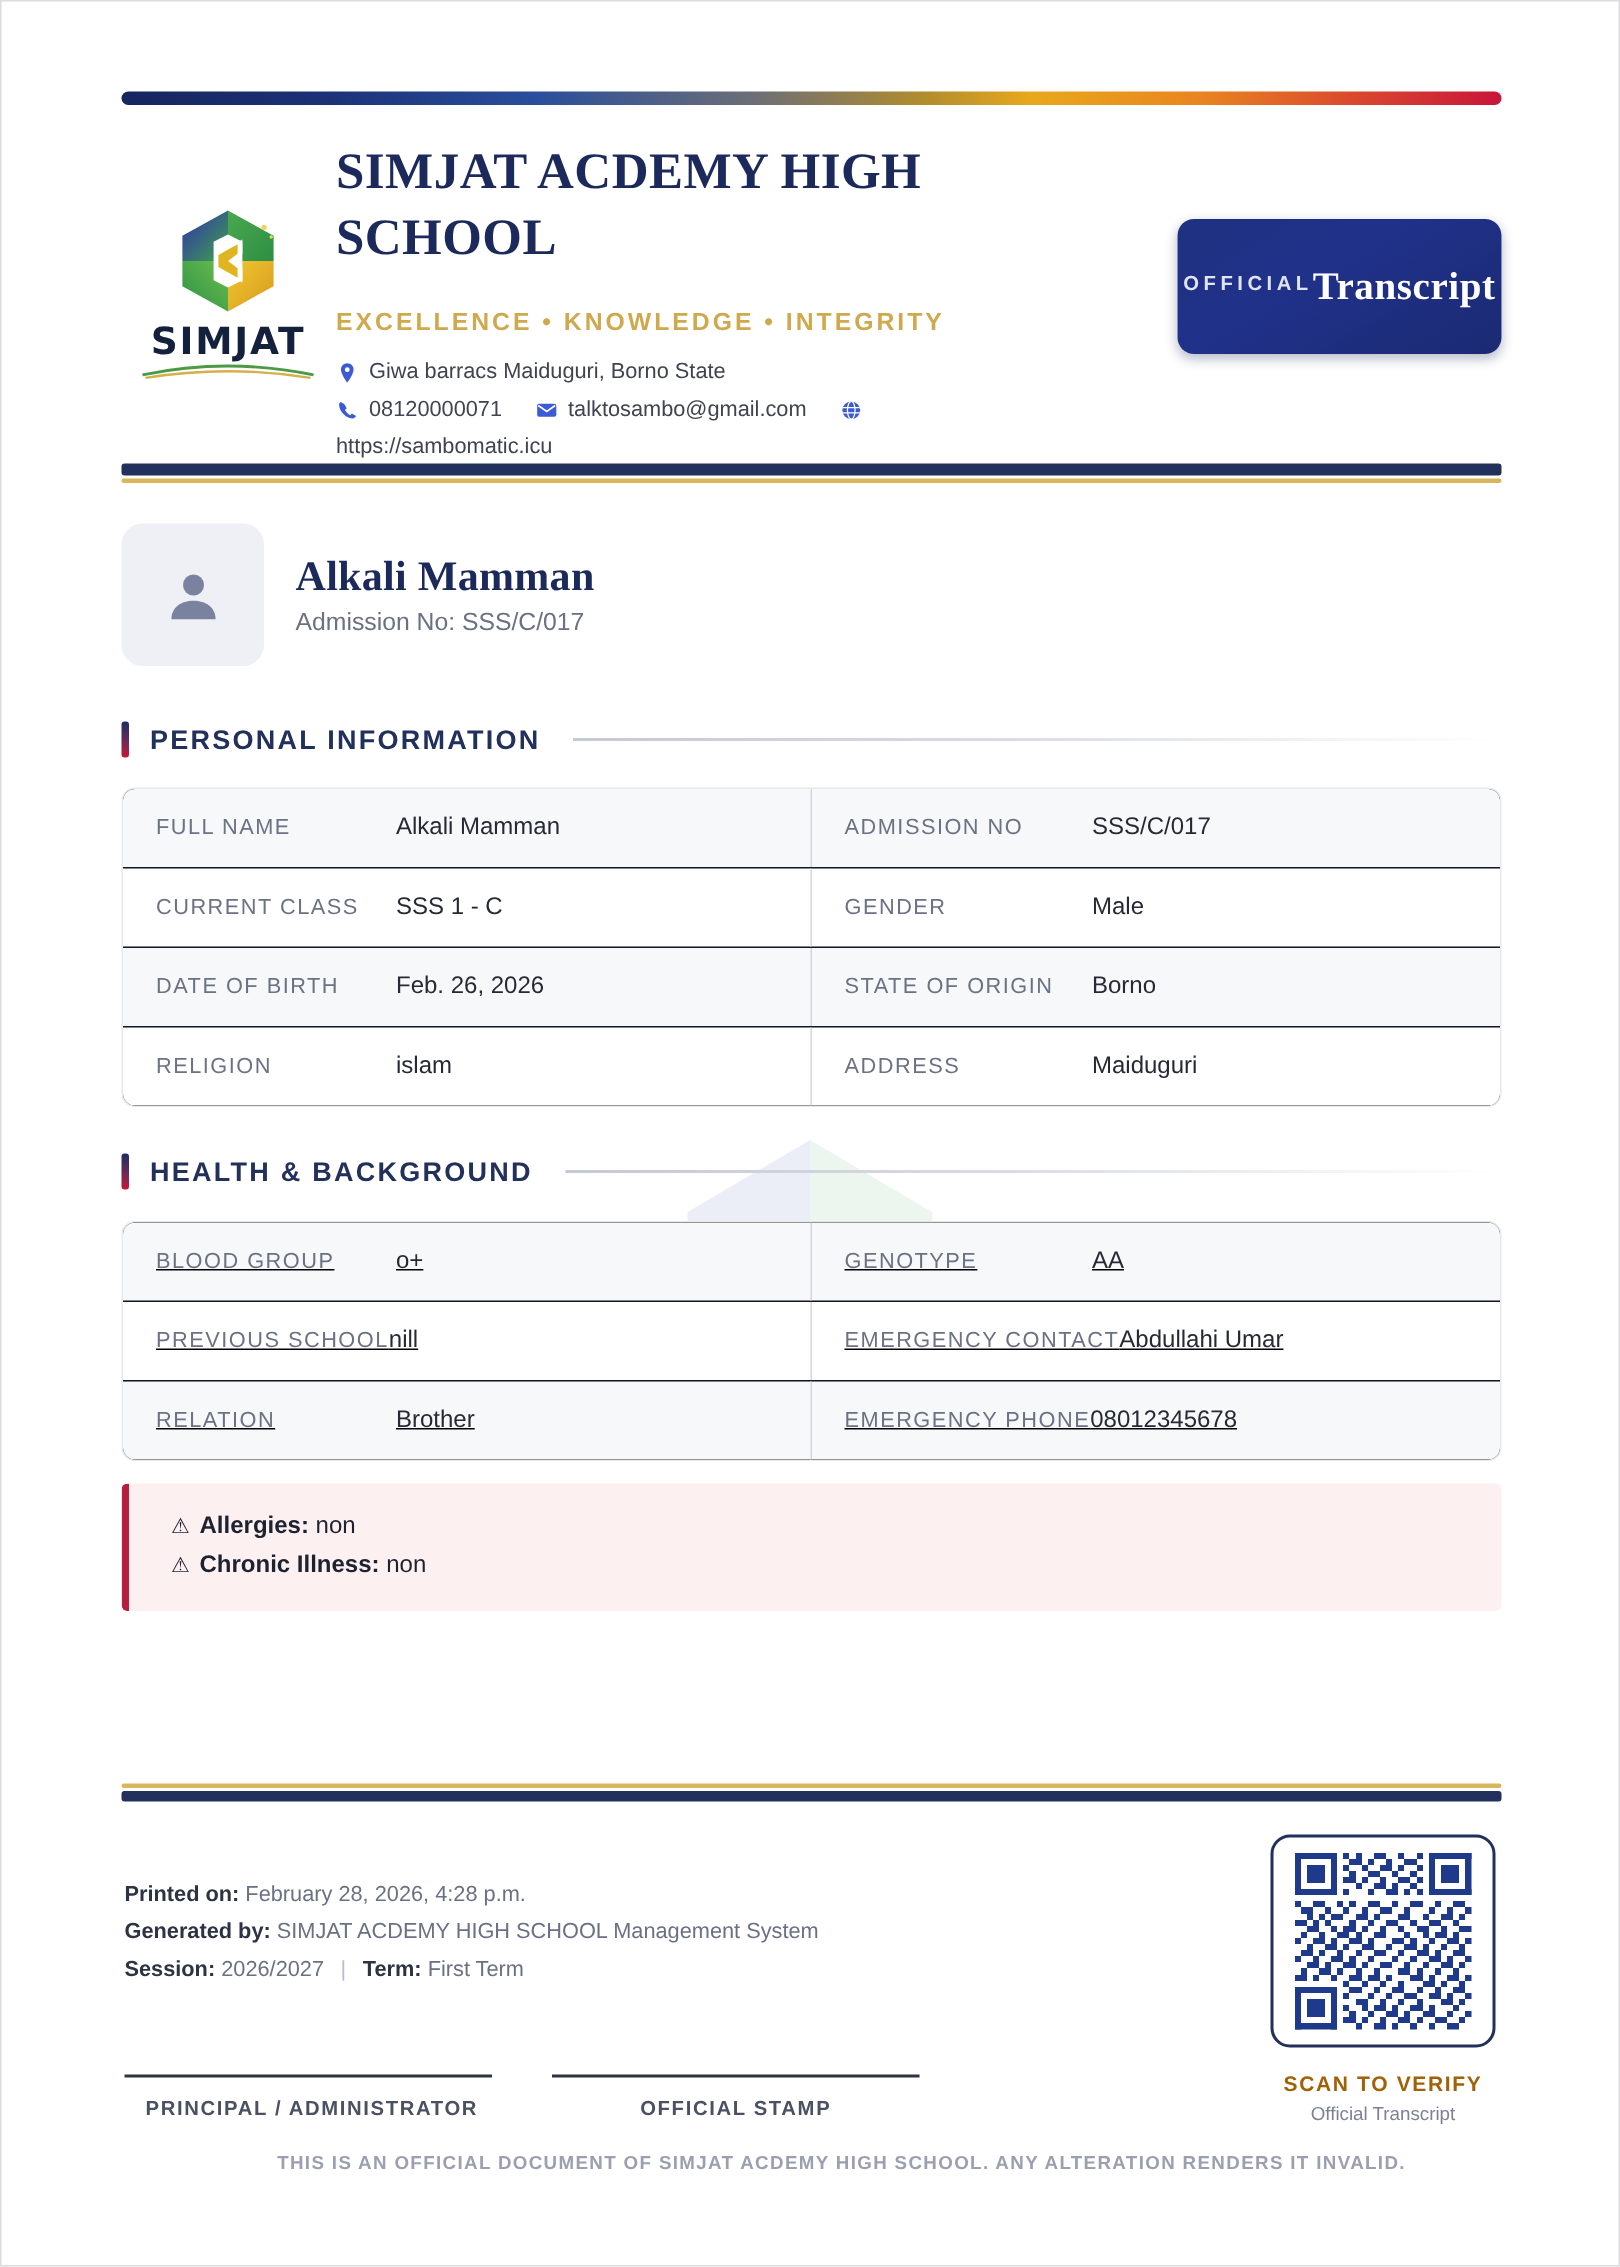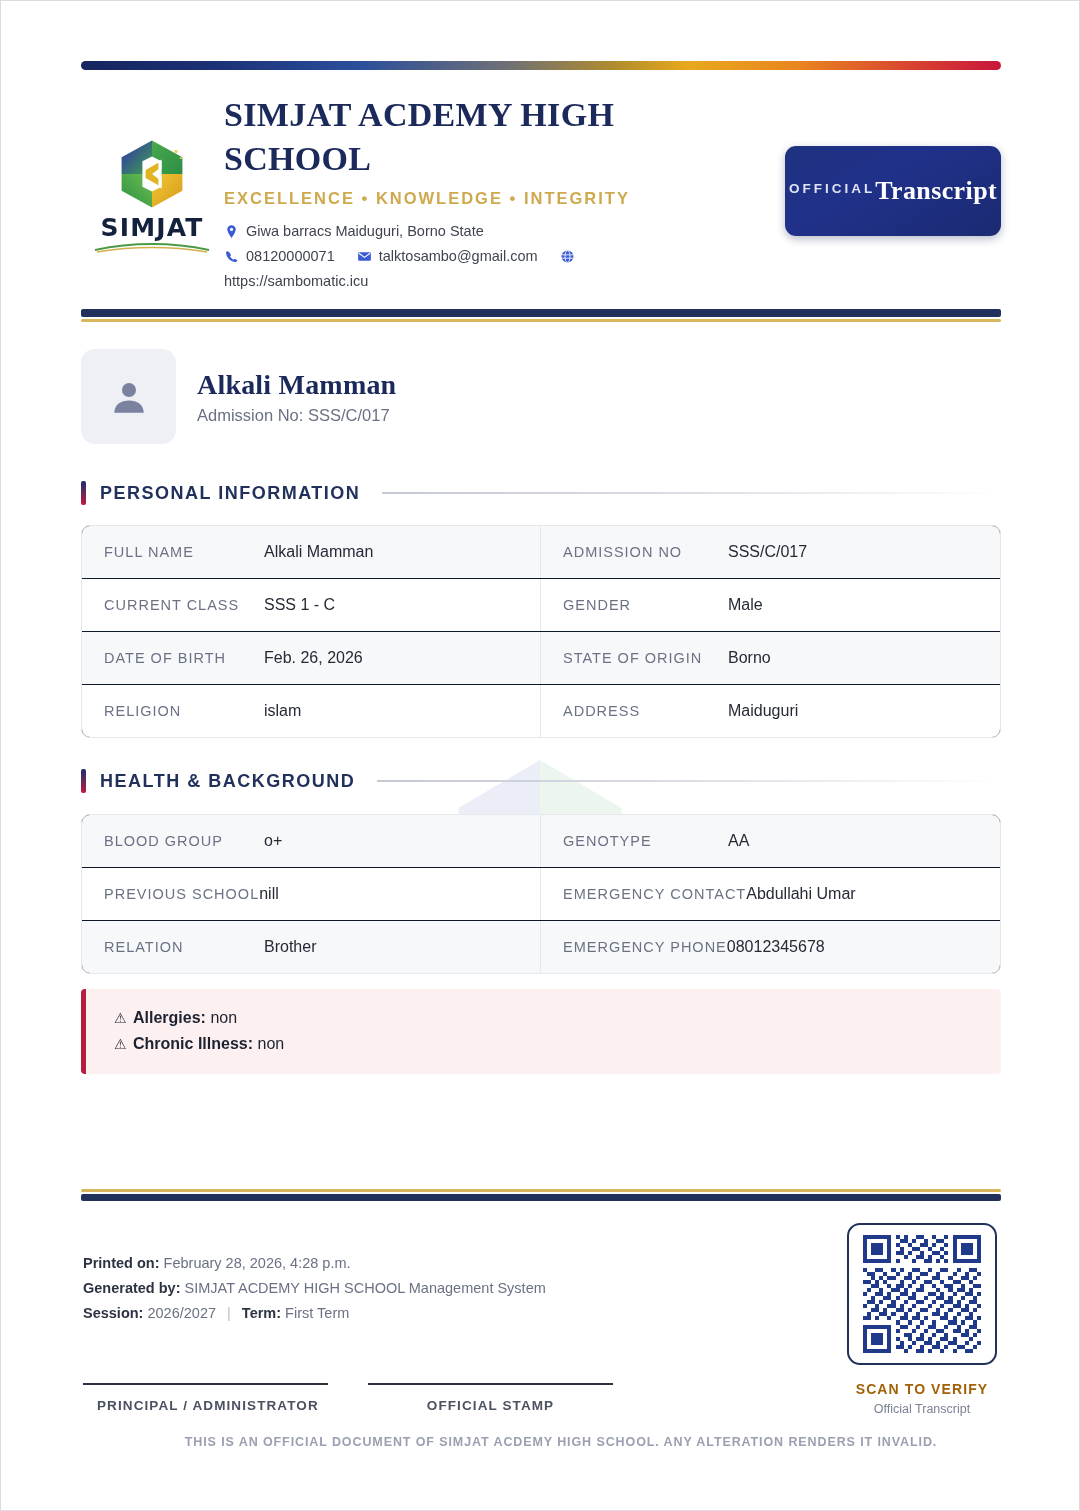--- a/index.html
+++ b/index.html
@@ -80,21 +80,21 @@
   }
   .school-name {
     font-family: "Liberation Serif", serif;
     font-weight: 700;
     font-size: 34px;
     line-height: 1.30;
     letter-spacing: 0.3px;
     color: #1b2a5b;
   }
   .tagline {
-    margin-top: 8px;
+    margin-top: 25px;
     font-size: 16.5px;
     font-weight: 700;
     letter-spacing: 2.0px;
     color: #cfa94d;
   }
   .contact-lines {
     margin-top: 11px;
     font-size: 14.5px;
     color: #3f4450;
     line-height: 1.72;
@@ -514,21 +514,21 @@
       </div>
     </div>
   </div>
 
   <div class="section-head" style="top:768px;">
     <div class="sh-bar"></div>
     <div class="sh-title">HEALTH &amp; BACKGROUND</div>
     <div class="sh-rule"></div>
   </div>
 
-  <div class="table" style="top:813px;">
+  <div class="table" style="top:813px;text-decoration:underline;">
     <div class="trow">
       <div class="tcell left">
         <span class="tlabel w1">BLOOD GROUP</span>
         <span class="tvalue">o+</span>
       </div>
       <div class="tcell">
         <span class="tlabel w2">GENOTYPE</span>
         <span class="tvalue">AA</span>
       </div>
     </div>

